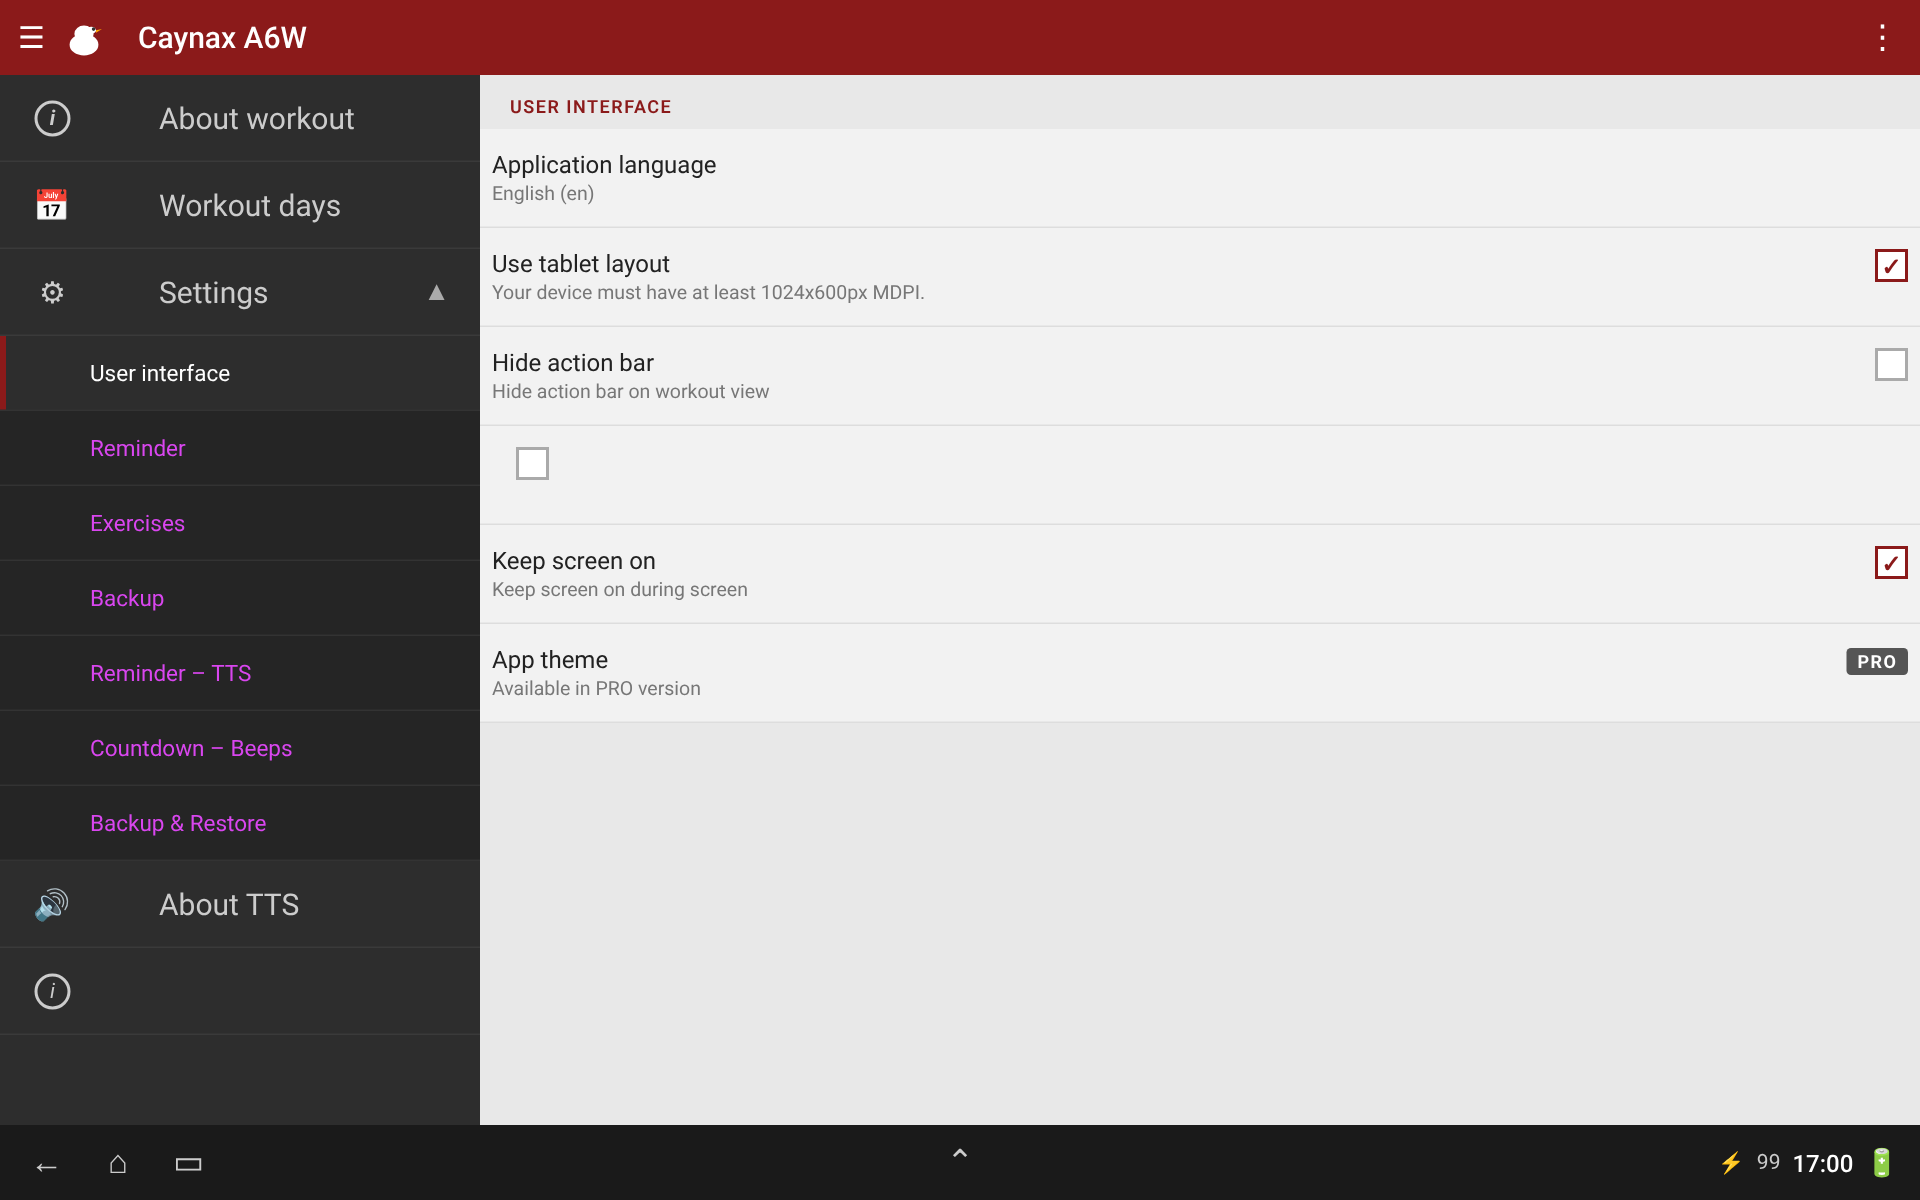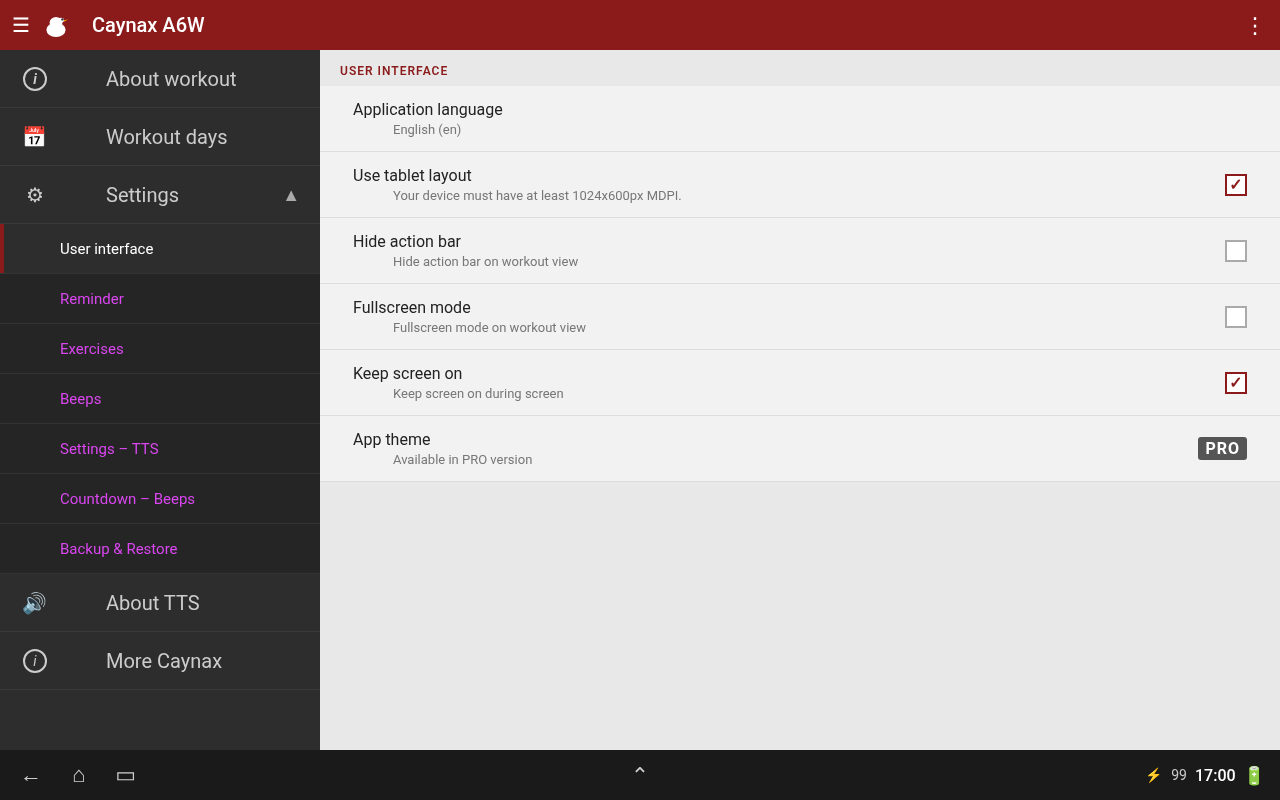--- a/index.html
+++ b/index.html
@@ -132,38 +132,37 @@
       font-size: 12px;
       font-weight: 600;
       color: #8B1A1A;
       letter-spacing: 1px;
       text-transform: uppercase;
       background: #e8e8e8;
     }
     .setting-row {
       background: #f2f2f2;
       border-bottom: 1px solid #ddd;
-      padding: 14px 33px;
-      display: flex;
-      align-items: center;
+      padding: 14px 8px;
+      display: flex;
+      align-items: flex-start;
       min-height: 66px;
       cursor: pointer;
     }
     .setting-row-text {
       flex: 1;
     }
     .setting-row-title {
       font-size: 16px;
       color: #222;
       margin-bottom: 3px;
     }
     .setting-row-subtitle {
       font-size: 13px;
       color: #777;
-      margin-left: 40px;
     }
     .setting-row-control {
       margin-left: 16px;
       flex-shrink: 0;
     }
     .checkbox {
       width: 22px;
       height: 22px;
       border: 2px solid #aaa;
       background: white;
@@ -177,21 +176,21 @@
     }
     .checkbox.checked::after {
       content: '✓';
       color: #8B1A1A;
       font-size: 16px;
       font-weight: bold;
     }
     .pro-badge {
       background: #555;
       color: white;
-      font-size: 16px;
+      font-size: 12px;
       font-weight: bold;
       padding: 2px 7px;
       border-radius: 3px;
       letter-spacing: 1px;
     }
 
     
     .bottom-bar {
       height: 50px;
       background: #1a1a1a;
@@ -330,24 +329,24 @@
       <div class="sidebar-sub-item active">
         <span>User interface</span>
       </div>
       <div class="sidebar-sub-item">
         <span>Reminder</span>
       </div>
       <div class="sidebar-sub-item">
         <span>Exercises</span>
       </div>
       <div class="sidebar-sub-item">
-        <span>Beeps</span>
-      </div>
-      <div class="sidebar-sub-item">
-        <span>Settings – TTS</span>
+        <span>Backup</span>
+      </div>
+      <div class="sidebar-sub-item">
+        <span>Reminder – TTS</span>
       </div>
       <div class="sidebar-sub-item">
         <span>Countdown – Beeps</span>
       </div>
       <div class="sidebar-sub-item">
         <span>Backup &amp; Restore</span>
       </div>
     </div>
 
     <div class="sidebar-item">
@@ -356,21 +355,20 @@
       </div>
       <span class="sidebar-item-label">About TTS</span>
     </div>
 
     <div class="sidebar-item">
       <div class="sidebar-icon">
         <div class="icon-more">
             <i>i</i>
           </div>
       </div>
-      <span class="sidebar-item-label">More Caynax</span>
     </div>
 
   </div>
 
   <div class="content">
     <div class="content-section-header">USER INTERFACE</div>
 
     <div class="setting-row">
       <div class="setting-row-text">
         <div class="setting-row-title">Application language</div>
@@ -392,24 +390,20 @@
       <div class="setting-row-text">
         <div class="setting-row-title">Hide action bar</div>
         <div class="setting-row-subtitle">Hide action bar on workout view</div>
       </div>
       <div class="setting-row-control">
         <div class="checkbox"></div>
       </div>
     </div>
 
     <div class="setting-row">
-      <div class="setting-row-text">
-        <div class="setting-row-title">Fullscreen mode</div>
-        <div class="setting-row-subtitle">Fullscreen mode on workout view</div>
-      </div>
       <div class="setting-row-control">
         <div class="checkbox"></div>
       </div>
     </div>
 
     <div class="setting-row">
       <div class="setting-row-text">
         <div class="setting-row-title">Keep screen on</div>
         <div class="setting-row-subtitle">Keep screen on during screen</div>
       </div>

